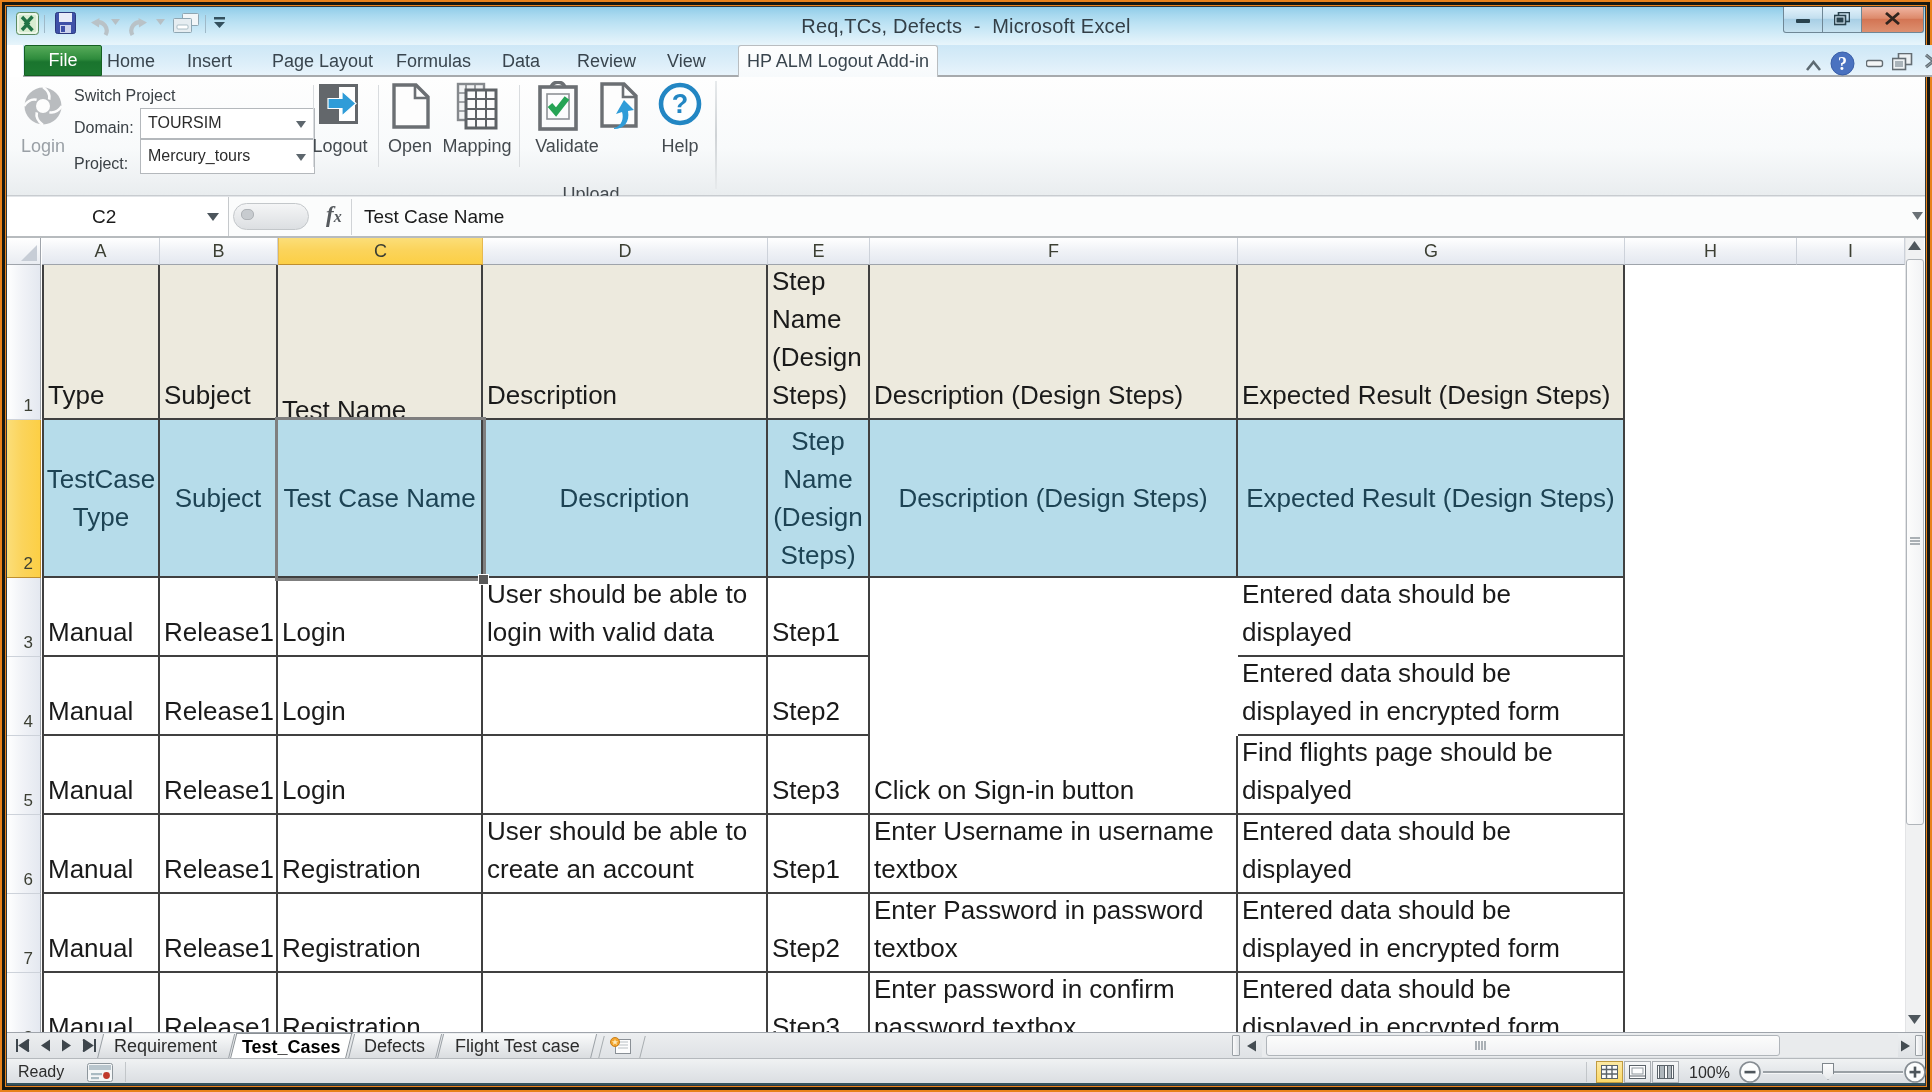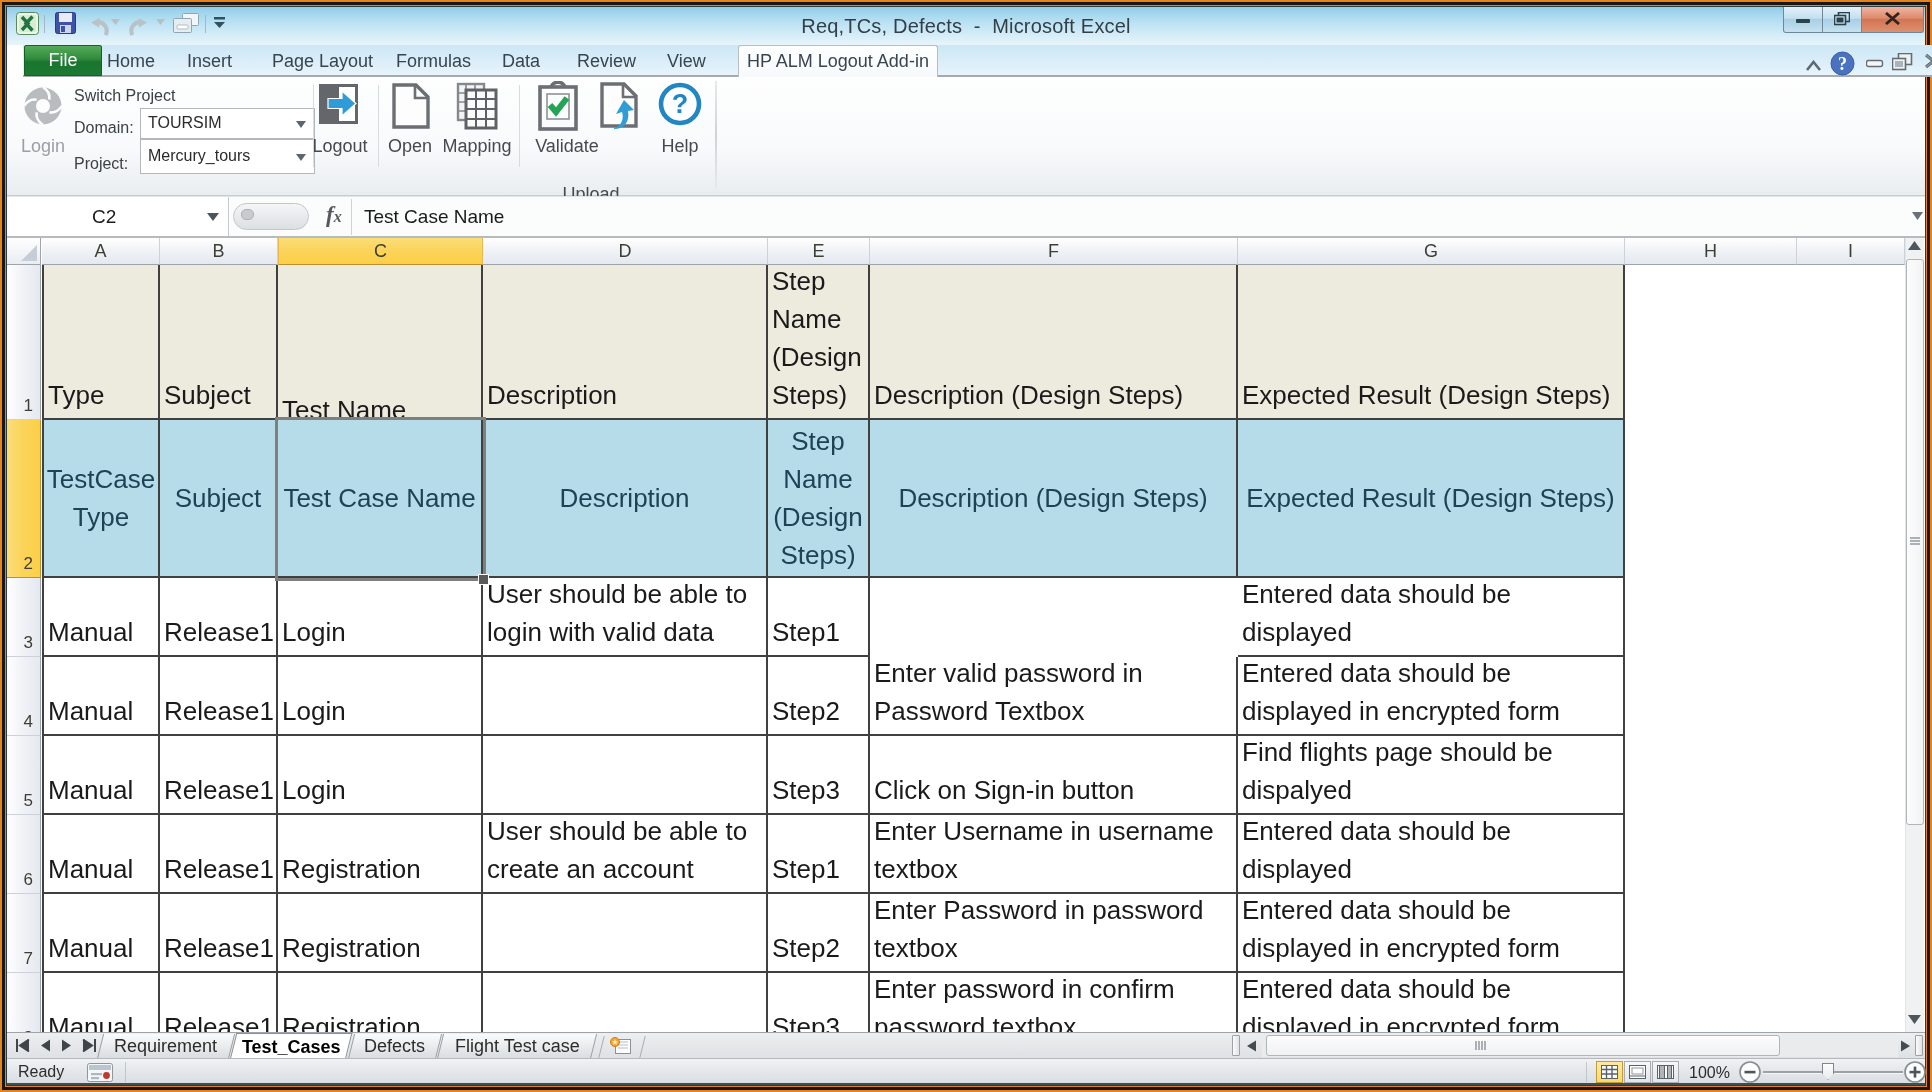--- a/index.html
+++ b/index.html
@@ -327,23 +327,20 @@
       </div>
 <div class="ab cell dat" style="left:271px;top:419px;width:205px;height:79px;">
         <span>Login</span>
       </div>
 <div class="ab cell dat" style="left:476px;top:419px;width:285px;height:79px;">
         <span></span>
       </div>
 <div class="ab cell dat" style="left:761px;top:419px;width:102px;height:79px;">
         <span>Step2</span>
       </div>
-<div class="ab cell dat" style="left:863px;top:419px;width:368px;height:79px;">
-        <span>Enter valid password in<br>Password Textbox</span>
-      </div>
 <div class="ab cell dat" style="left:1231px;top:419px;width:387px;height:79px;">
         <span>Entered data should be<br>displayed in encrypted form</span>
       </div>
 <div class="ab cell dat" style="left:35px;top:498px;width:118px;height:79px;border-left:2px solid #404040;">
         <span>Manual</span>
       </div>
 <div class="ab cell dat" style="left:153px;top:498px;width:118px;height:79px;">
         <span>Release1</span>
       </div>
 <div class="ab cell dat" style="left:271px;top:498px;width:205px;height:79px;">

